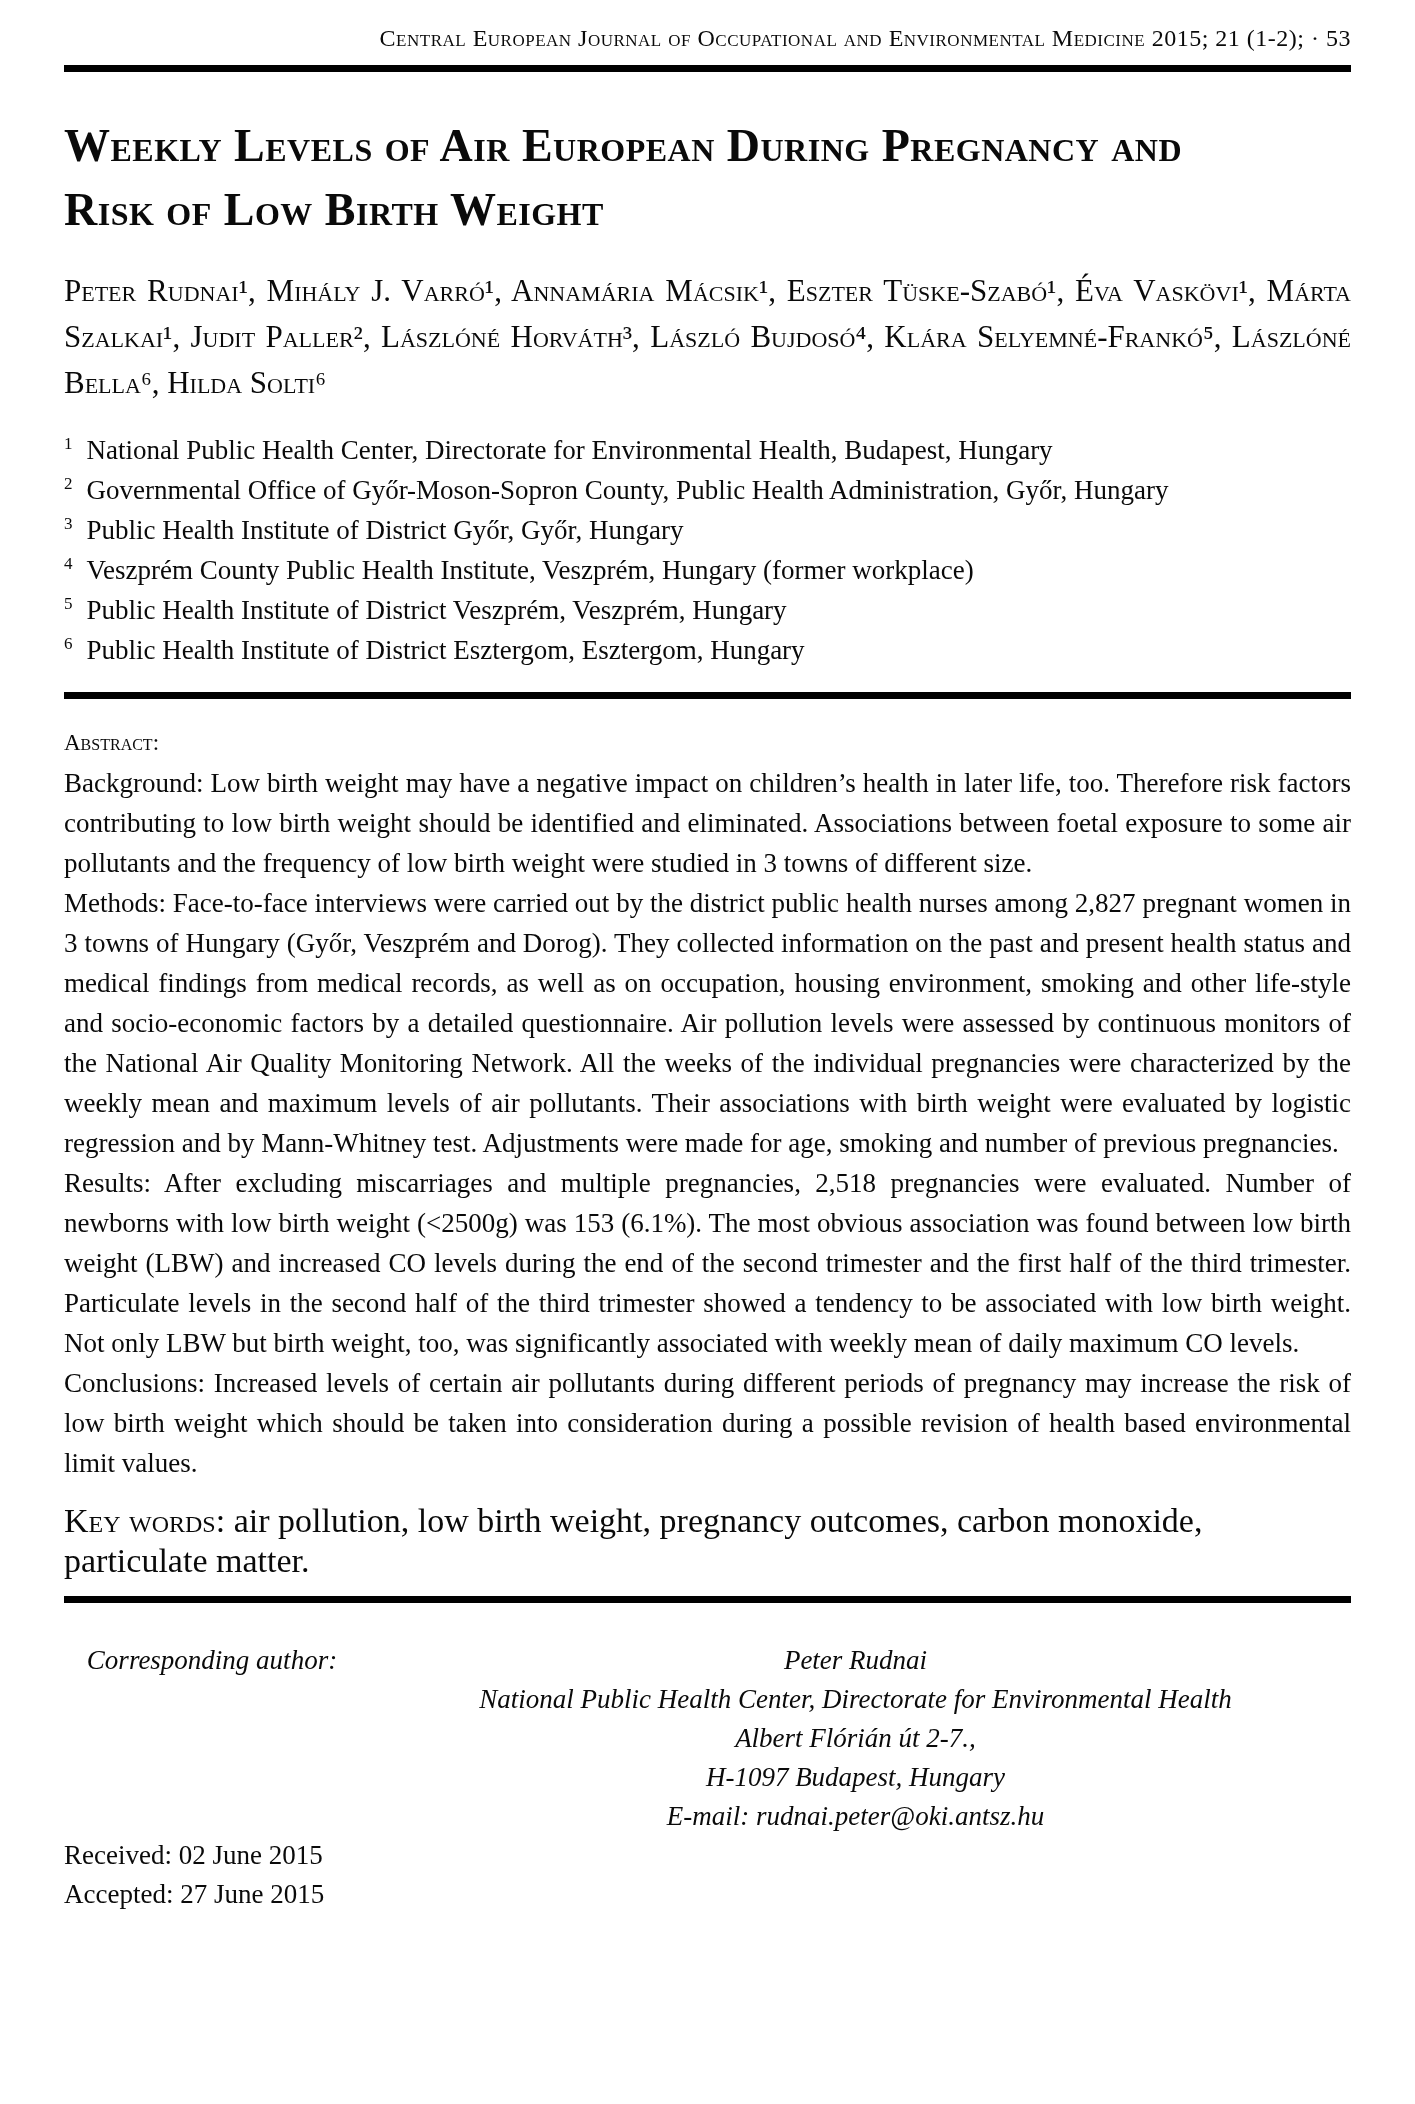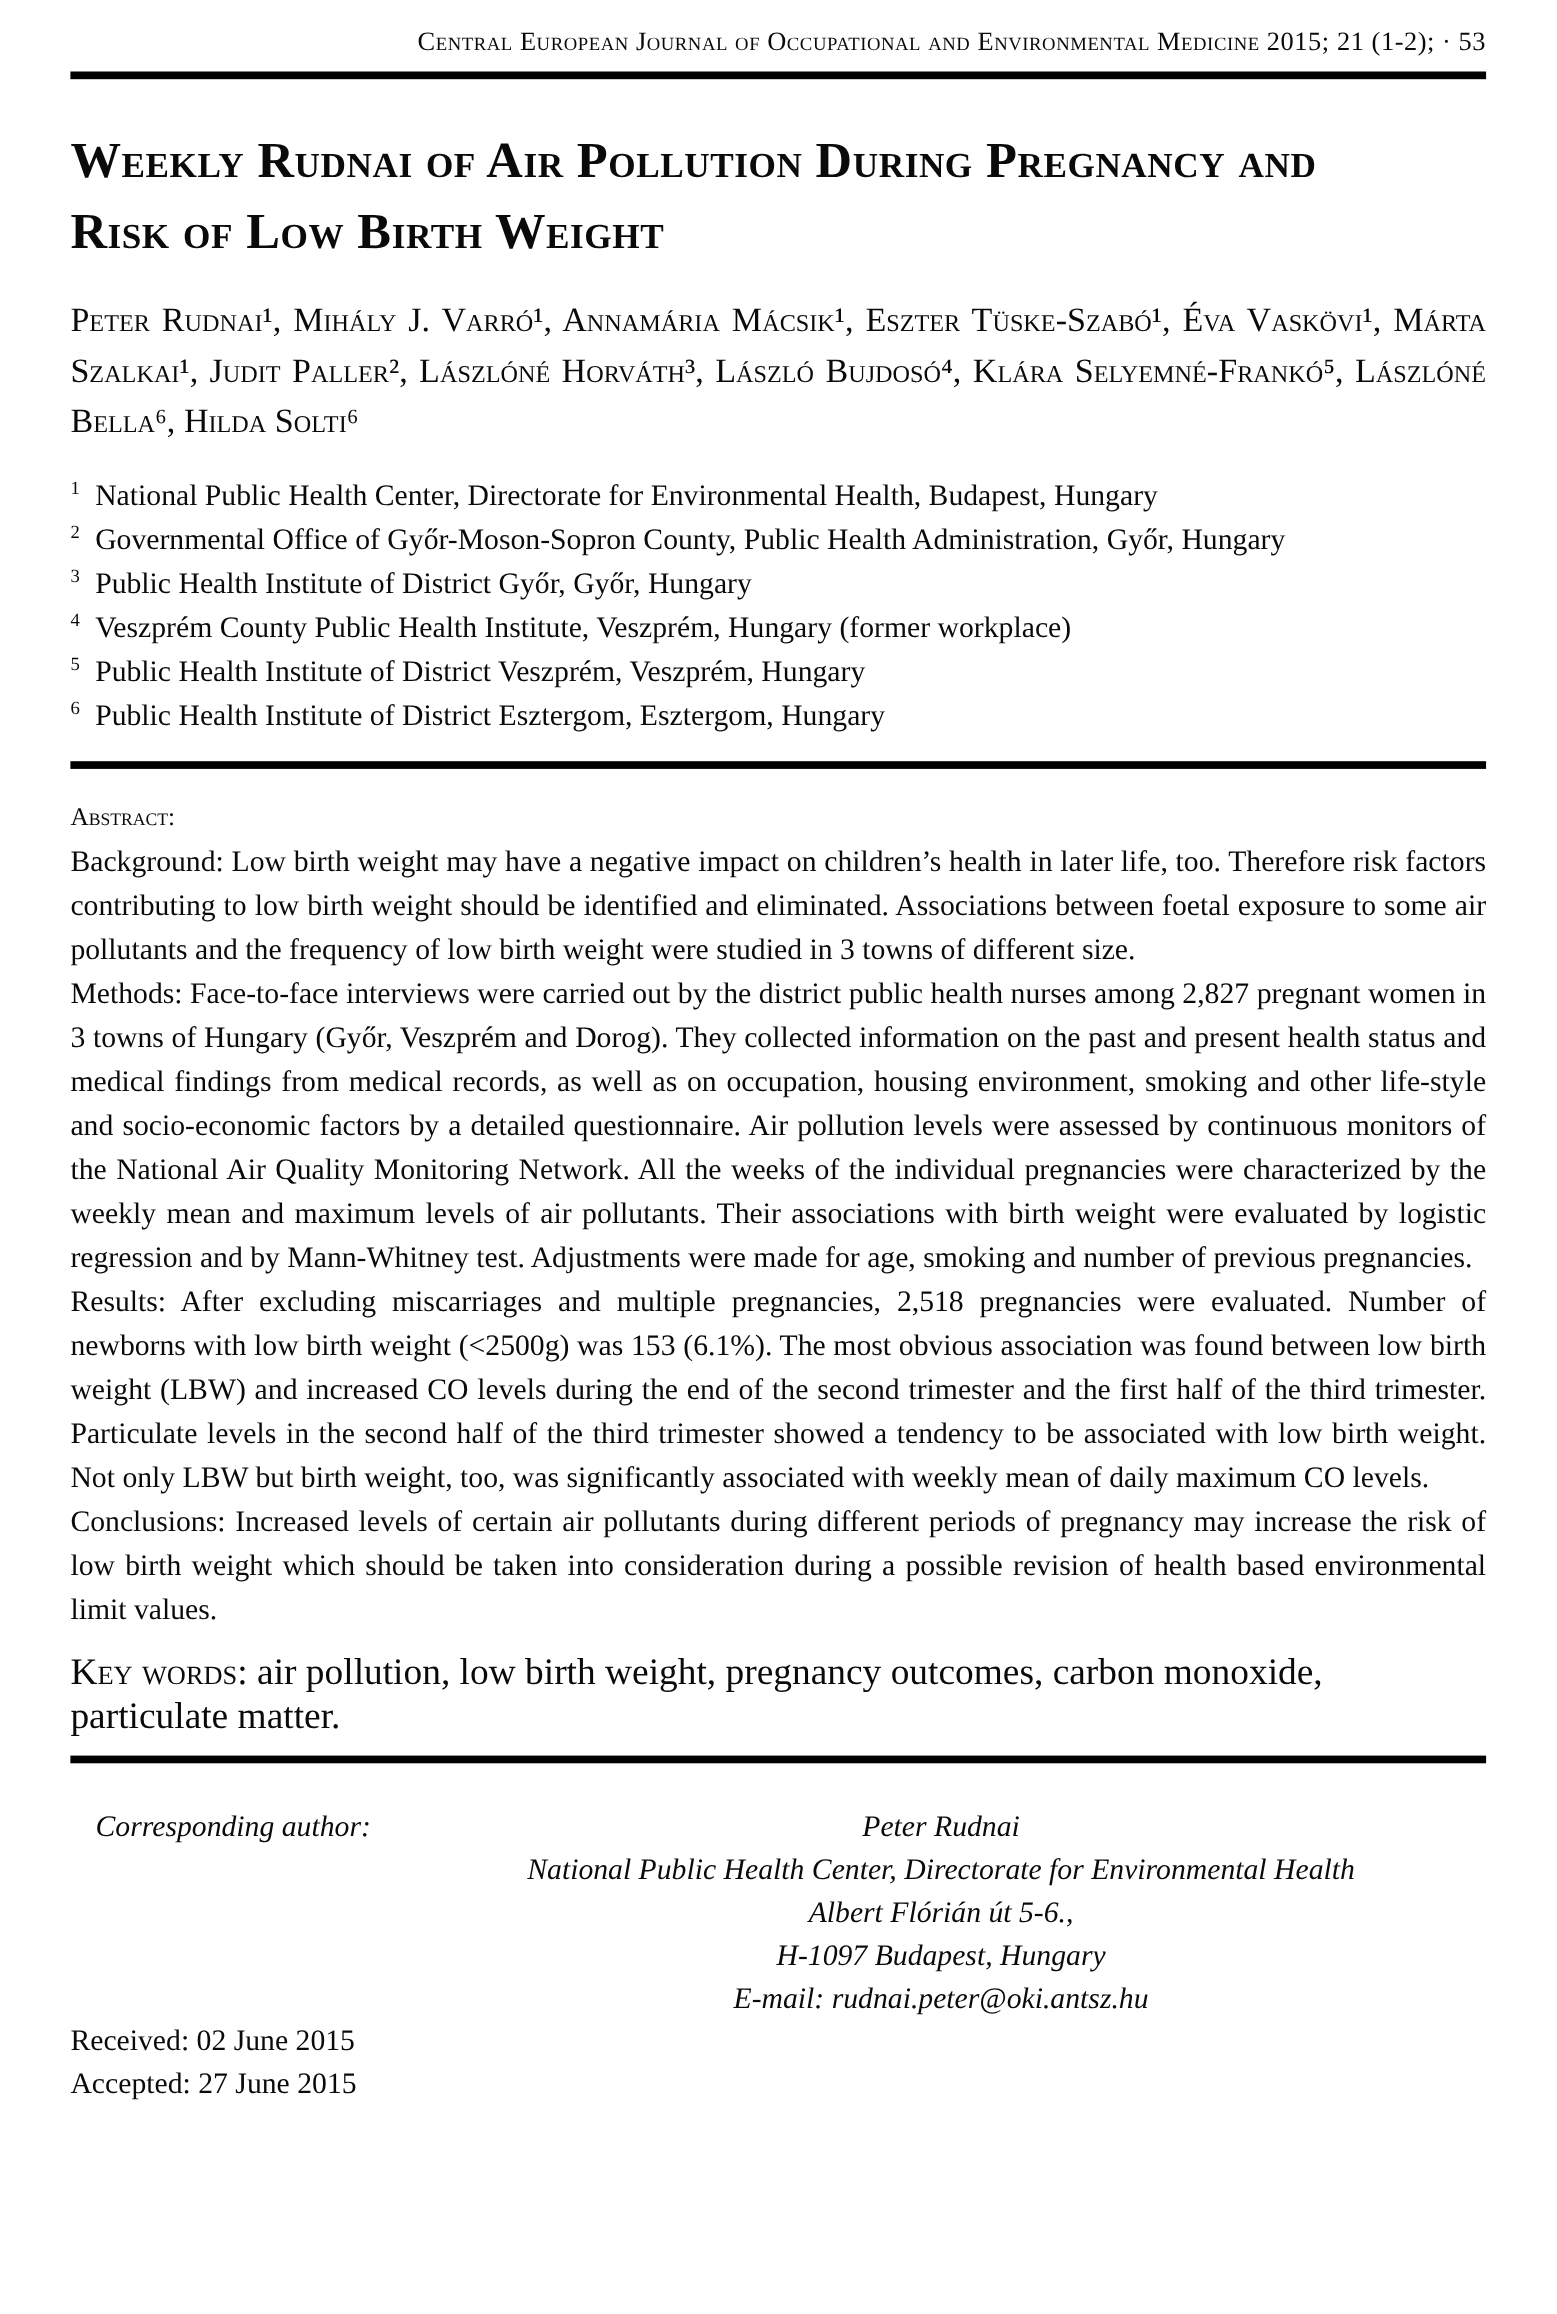--- a/index.html
+++ b/index.html
@@ -96,21 +96,21 @@
 </style>
 </head>
 <body>
 
 <div class="page">
 
   <div class="journal-header">Central European Journal of Occupational and Environmental Medicine 2015; 21 (1-2); · 53</div>
   <div class="rule rule-header"></div>
 
   <h1 class="article-title">
-    <span class="title-line">Weekly Rudnai of Air Pollution During Pregnancy and</span>
+    <span class="title-line">Weekly Levels of Air European During Pregnancy and</span>
     <span class="title-line">Risk of Low Birth Weight</span>
   </h1>
 
   <p class="authors">Peter Rudnai¹, Mihály J. Varró¹, Annamária Mácsik¹, Eszter Tüske-Szabó¹, Éva Vaskövi¹, Márta Szalkai¹, Judit Paller², Lászlóné Horváth³, László Bujdosó⁴, Klára Selyemné-Frankó⁵, Lászlóné Bella⁶, Hilda Solti⁶</p>
 
   <div class="affiliations">
     <div class="affil"><sup>1</sup><span>National Public Health Center, Directorate for Environmental Health, Budapest, Hungary</span></div>
     <div class="affil"><sup>2</sup><span>Governmental Office of Győr-Moson-Sopron County, Public Health Administration, Győr, Hungary</span></div>
     <div class="affil"><sup>3</sup><span>Public Health Institute of District Győr,  Győr, Hungary</span></div>
     <div class="affil"><sup>4</sup><span>Veszprém County Public Health Institute, Veszprém, Hungary (former workplace)</span></div>
@@ -132,21 +132,21 @@
     <span>air pollution, low birth weight, pregnancy outcomes, carbon monoxide, particulate matter.</span>
   </p>
 
   <div class="rule rule-keywords"></div>
 
   <div class="corresponding">
     <div class="corr-label">Corresponding author:</div>
     <div class="corr-lines">
       <div>Peter Rudnai</div>
       <div>National Public Health Center, Directorate for Environmental Health</div>
-      <div>Albert Flórián út 5-6.,</div>
+      <div>Albert Flórián út 2-7.,</div>
       <div>H-1097 Budapest, Hungary</div>
       <div>E-mail: rudnai.peter@oki.antsz.hu</div>
     </div>
   </div>
 
   <div class="footer-line">Received: 02 June 2015</div>
   <div class="footer-line">Accepted: 27 June 2015</div>
 
 </div>
 

